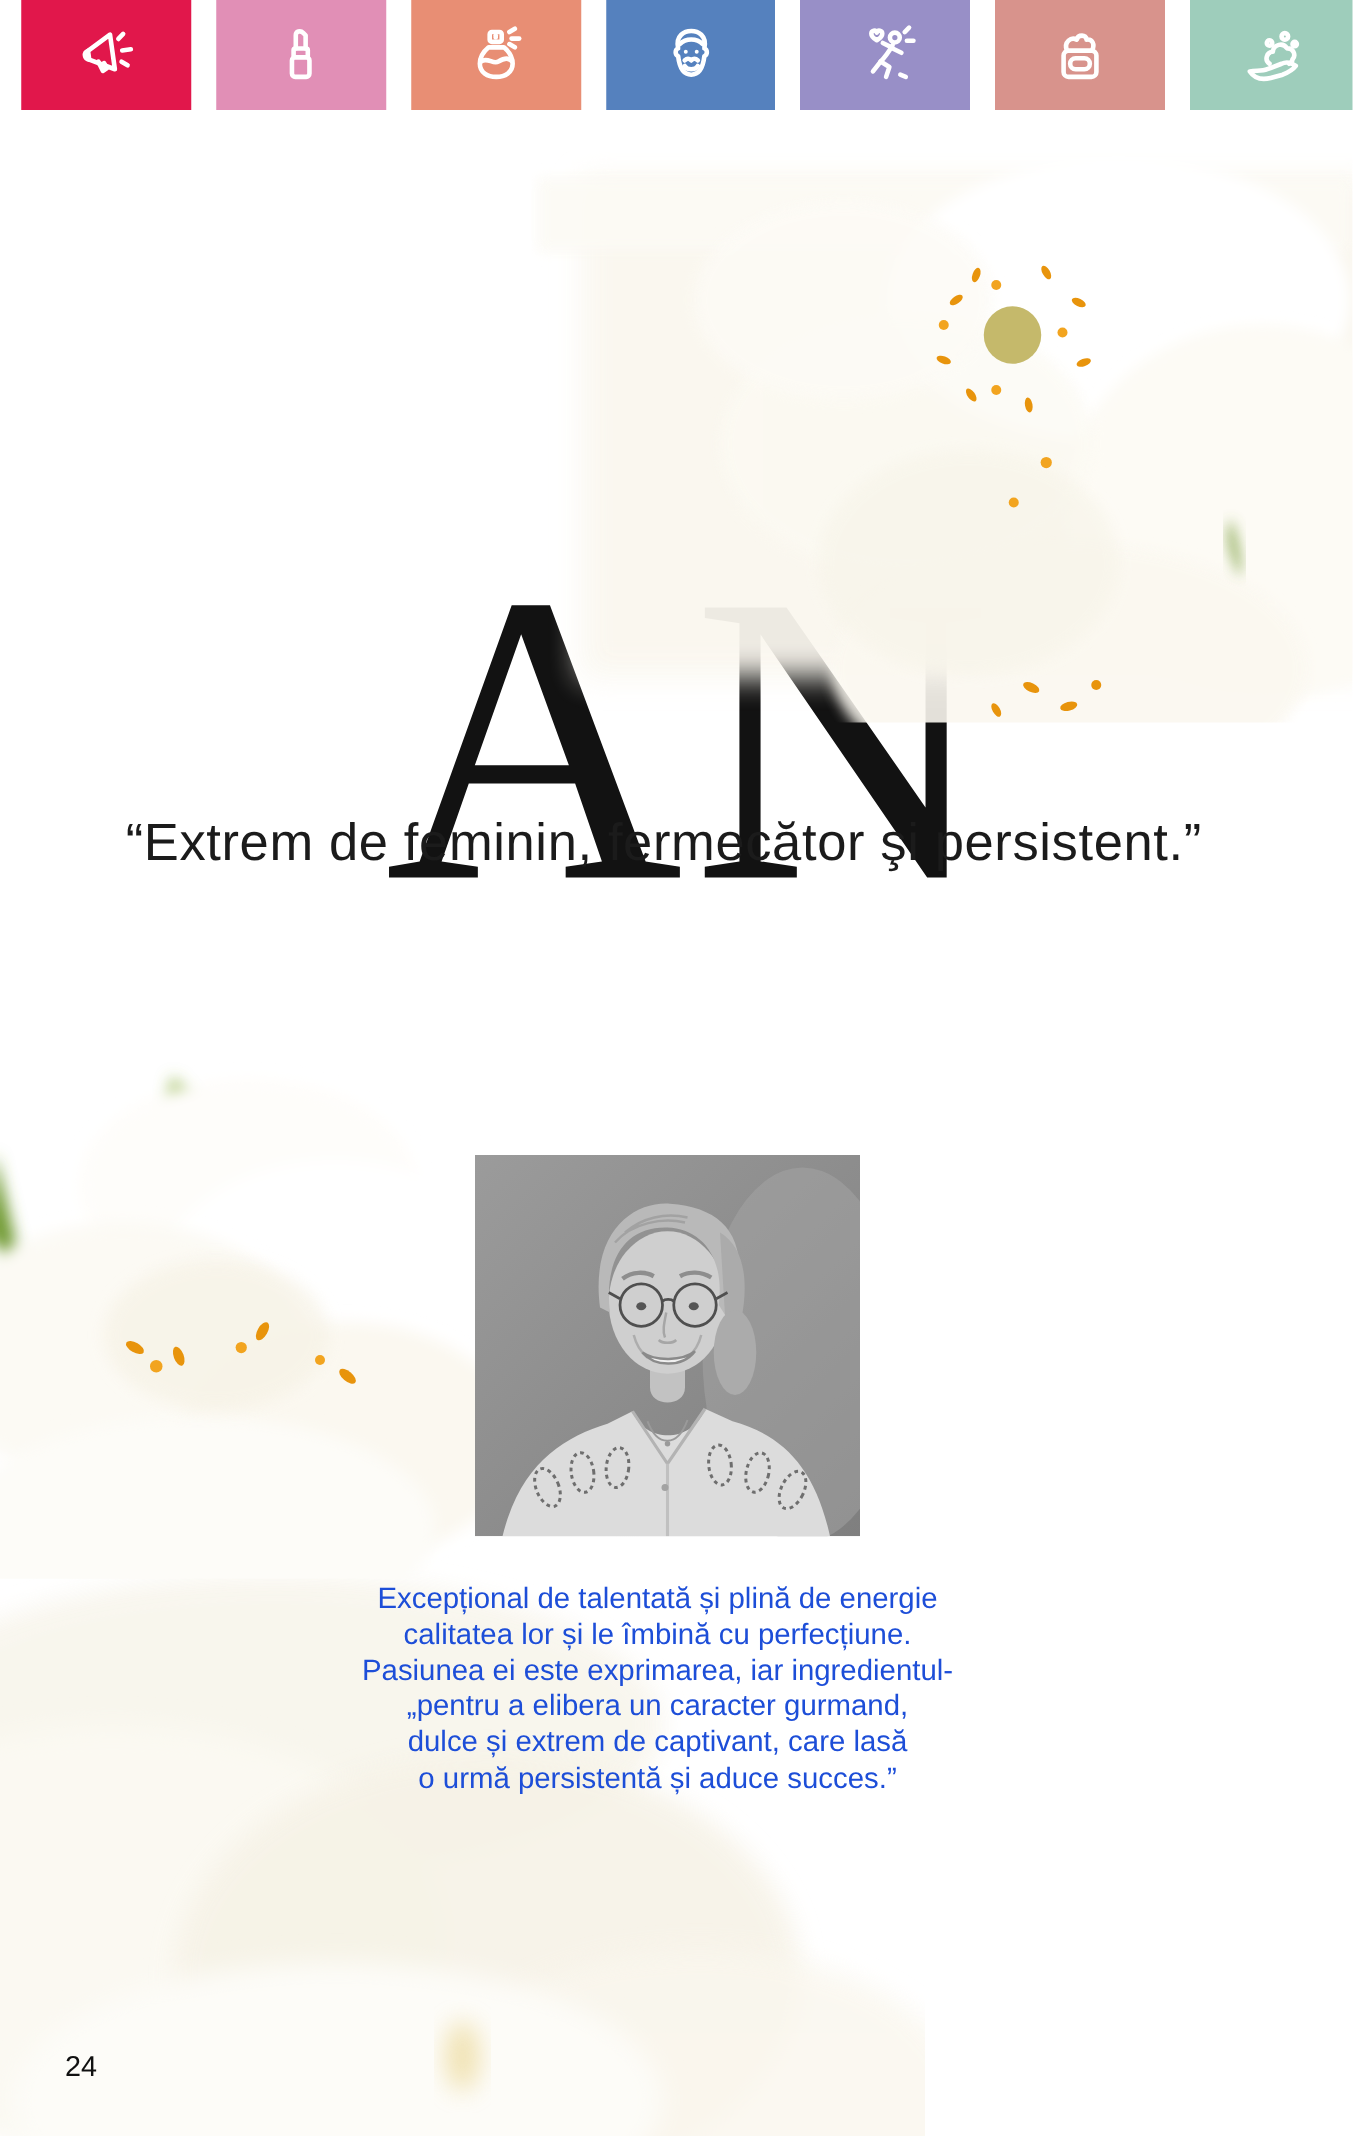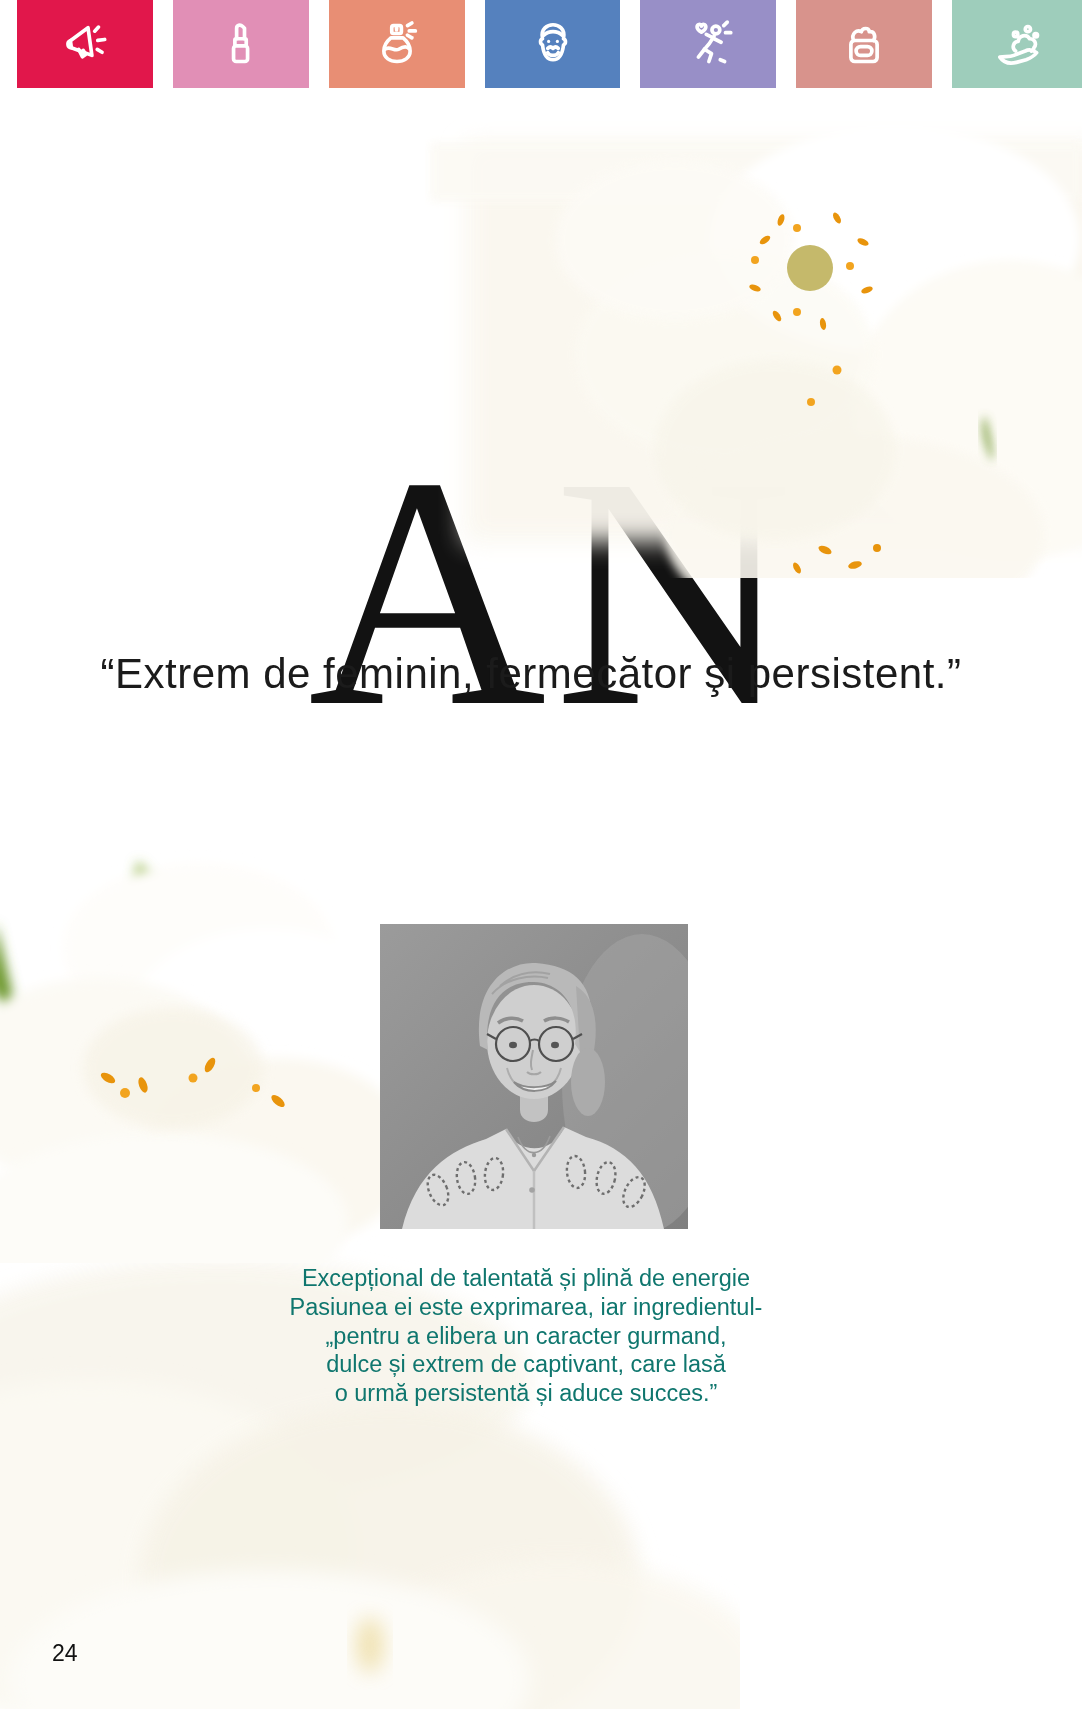--- a/index.html
+++ b/index.html
@@ -26,21 +26,21 @@
   
   .attribution{position:absolute;left:91px;top:784px;width:880px;text-align:center;z-index:4;
                color:#191919;white-space:nowrap;}
   .attribution .name{font-size:32px;}
   .attribution .role{font-size:26.5px;letter-spacing:.5px;margin-left:8px;}
   
   .portrait{position:absolute;left:380px;top:924px;width:308px;height:305px;z-index:4;}
   .portrait svg{display:block;width:308px;height:305px;}
   
   .bio{position:absolute;left:266px;top:1264px;width:520px;z-index:4;text-align:center;
-       font-size:23.5px;line-height:28.8px;color:#0f766e;}
+       font-size:23.5px;line-height:28.8px;color:#1d4ed8;}
   
   .page-number{position:absolute;left:52px;top:1640px;z-index:5;
                font-family:Liberation Sans, sans-serif;font-size:23px;color:#111;}
 </style>
 </head>
 <body>
 
 <div class="page">
 
   <header class="icon-strip">
@@ -250,20 +250,21 @@
       <ellipse cx="175" cy="121" rx="4" ry="3.2" fill="#555"></ellipse>
 
       <path d="M153 126 C151 136 150 141 152 146 M147 148 C150 151 158 151 161 148" stroke="#A6A6A6" stroke-width="2" fill="none"></path>
       <path d="M127 144 C129 152 133 158 138 162 M181 144 C179 152 175 158 170 162" stroke="#ADADAD" stroke-width="2" fill="none"></path>
       <path d="M134 158 C144 170 166 170 176 157 C166 165 144 165 134 158 Z" fill="#F0F0F0" stroke="#8A8A8A" stroke-width="2"></path>
     </svg>
   </div>
 
   <div class="bio">
       <div class="bio-line">Excepțional de talentată și plină de energie</div>
+      <div class="bio-line">calitatea lor și le îmbină cu perfecțiune.</div>
       <div class="bio-line">Pasiunea ei este exprimarea, iar ingredientul-</div>
       <div class="bio-line">„pentru a elibera un caracter gurmand,</div>
       <div class="bio-line">dulce și extrem de captivant, care lasă</div>
       <div class="bio-line">o urmă persistentă și aduce succes.”</div>
     </div>
 
   <svg id="flower-bottom" class="flower" width="800" height="459" viewBox="0 0 800 459">
     <defs>
       <filter id="fb4" x="-30%" y="-30%" width="160%" height="160%">
           <feGaussianBlur stdDeviation="10"></feGaussianBlur>

